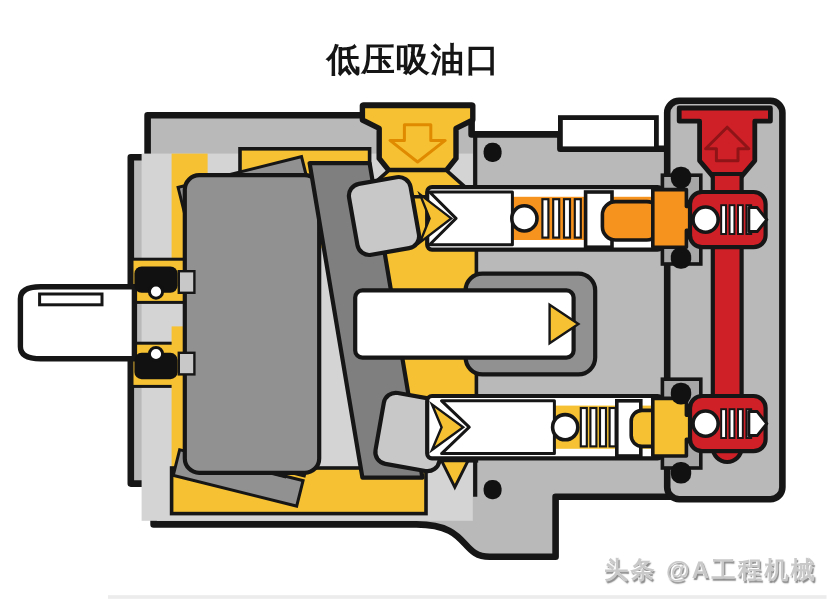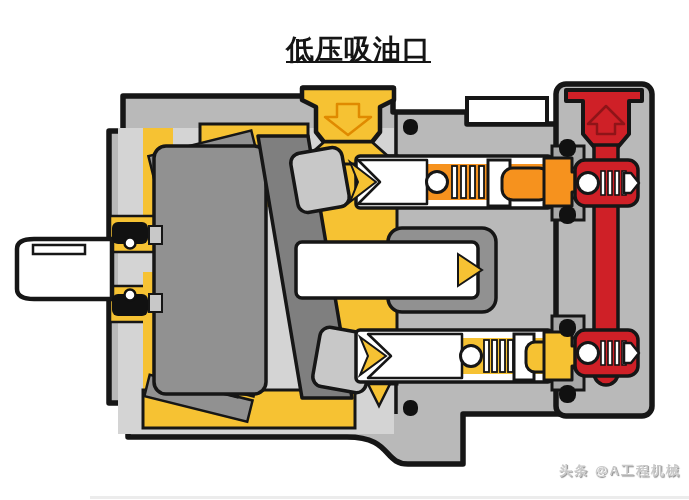--- a/index.html
+++ b/index.html
@@ -1,21 +1,21 @@
 <!DOCTYPE html>
 <html style="--housing: #b9b9b9; --housing_inner: #d4d4d4; --rotor_dark: #919191; --plate_dark: #7f7f7f; --shoe_gray: #c8c8c8; --valve_block_gray: #a7a7a7; --oil_yellow: #f6c233; --oil_orange: #f6921e; --oil_red: #cf2027; --arrow_red_dark: #8f1418; --arrow_yellow_dark: #e08a00; --outline: #161616; --white: #ffffff; --black_seal: #111111;"><head>
 <meta charset="utf-8">
 <style>
   html,body{margin:0;padding:0;background:#fff;}
   #stage{position:relative;width:689px;height:500px;background:#fff;overflow:hidden;
          font-family:"Liberation Sans","DejaVu Sans",sans-serif;}
   .label{position:absolute;font-weight:bold;color:#151515;font-size:28px;letter-spacing:1px;white-space:nowrap;}
-  #label-suction{left:286px;top:31px;text-decoration:underline;}
+  #label-suction{left:272px;top:31px;}
   #label-discharge{left:534px;top:46px;font-size:27px;}
-  #watermark{position:absolute;right:8px;top:462px;font-size:13px;font-weight:bold;letter-spacing:2px;
+  #watermark{position:absolute;right:8px;top:462px;font-size:20px;font-weight:bold;letter-spacing:2px;
              color:#c9c9c9;text-shadow:-1px -1px 0 #ffffff,1px 1px 1px #8a8a8a;white-space:nowrap;}
   #bottom-strip{position:absolute;left:90px;top:496px;width:599px;height:3px;background:#ececec;}
   svg{position:absolute;left:0;top:0;}
 </style>
 </head>
 <body>
 
 <div id="stage" style="background: rgb(255, 255, 255);">
 
 <svg width="689" height="500" viewBox="0 0 689 500">

